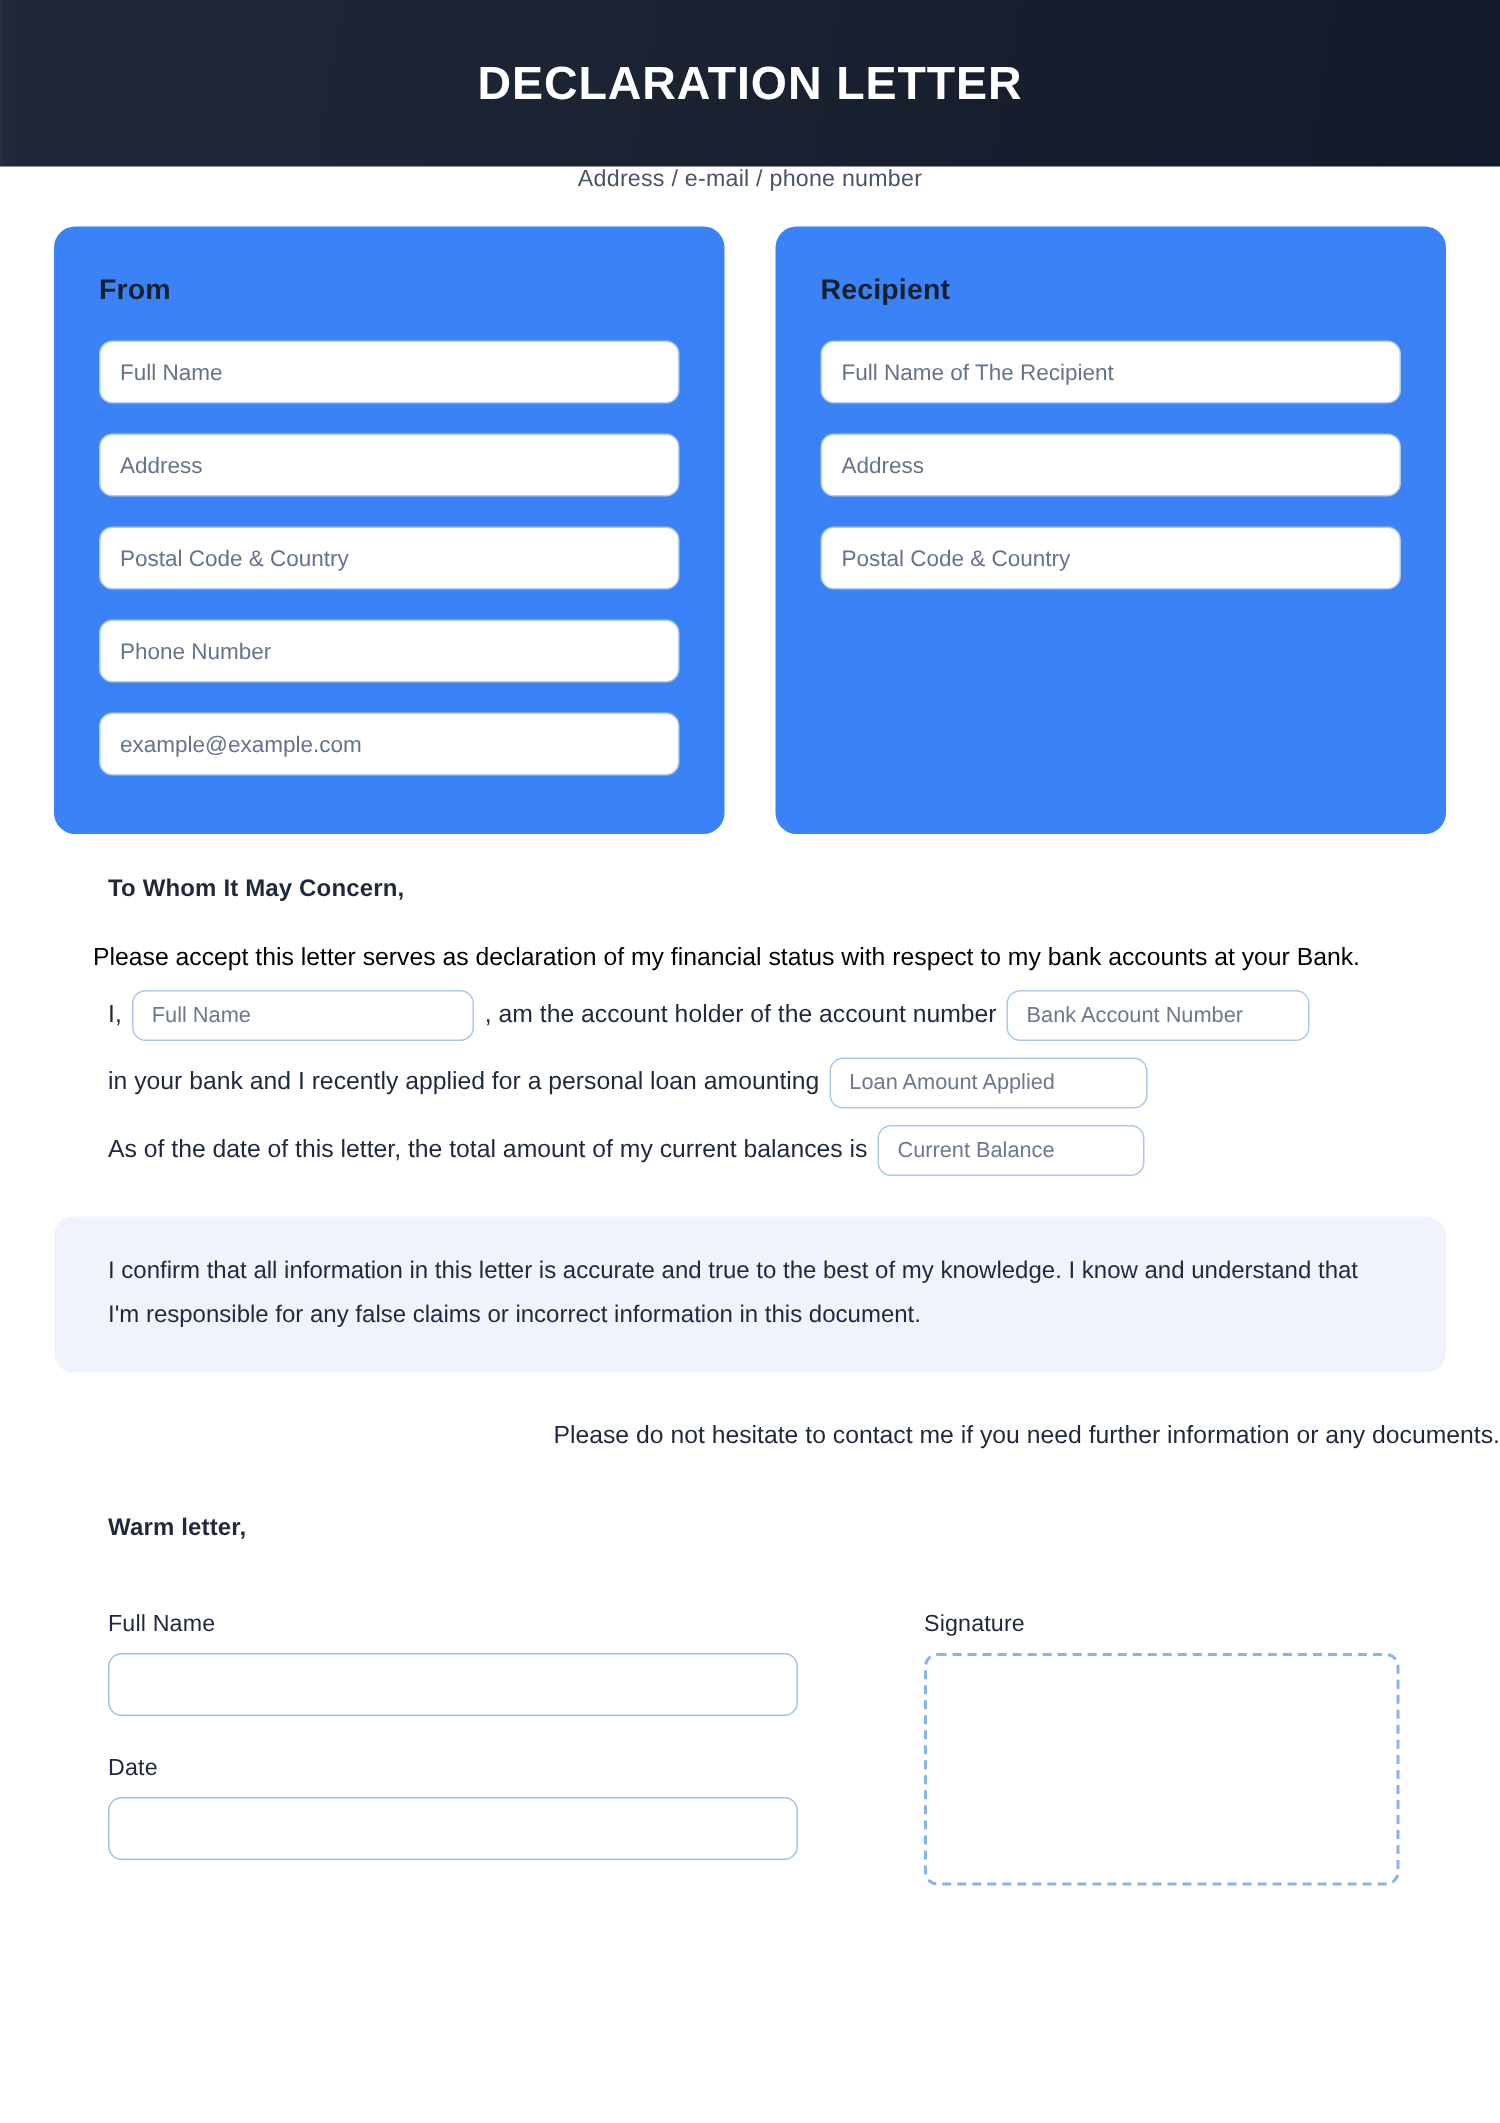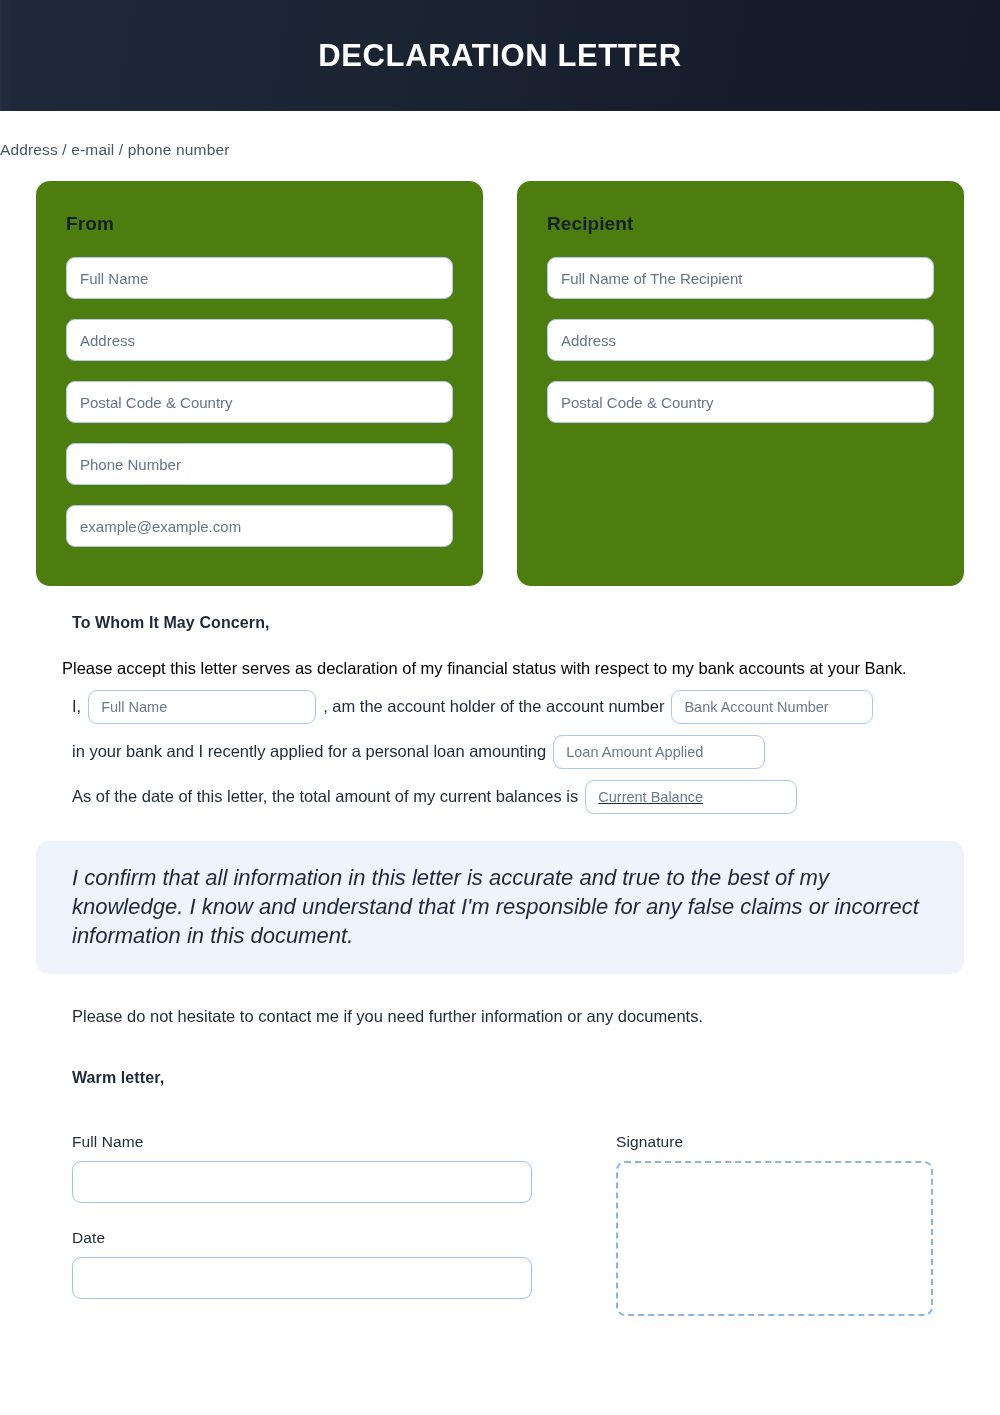--- a/index.html
+++ b/index.html
@@ -44,34 +44,34 @@
     z-index: 2;
     color: #ffffff;
     font-size: 31px;
     font-weight: bold;
     letter-spacing: 0.6px;
     text-transform: uppercase;
   }
 
   
   .subtitle {
+    text-align: center;
     color: #475569;
     font-size: 15.5px;
-    padding-top: 30px;
     letter-spacing: 0.15px;
   }
 
   
   .cards {
     display: flex;
     gap: 34px;
     padding: 22px 36px 0 36px;
   }
   .card {
-    background: #4d7c0f;
+    background: #3b82f6;
     border-radius: 14px;
     padding: 32px 30px 30px 30px;
     flex: 1 1 0;
     min-height: 405px;
   }
   .card-title {
     font-size: 19px;
     font-weight: bold;
     color: #15202e;
     margin-bottom: 22px;
@@ -136,41 +136,41 @@
     margin: 0 7px;
   }
   .inline-field::placeholder { color: #6b7a8d; opacity: 1; }
 
   .w-fullname { width: 228px; }
   .w-bank     { width: 202px; }
   .w-loan     { width: 212px; }
   .w-employer { width: 170px; }
   .w-startdate{ width: 234px; }
   .w-netincome{ width: 142px; }
-  .w-balance  { width: 212px; text-decoration: underline; }
+  .w-balance  { width: 178px; }
 
   
   .confirm-box {
     margin: 22px 36px 0 36px;
     background: #eef3fc;
     border-radius: 13px;
     padding: 22px 36px 24px 36px;
   }
   .confirm-text {
-    font-size: 22px;
-    color: #1e293b;
-    line-height: 29px;
-    font-style: italic;
+    font-size: 16px;
+    color: #1e293b;
+    line-height: 29px;
   }
 
   .closing-para {
     font-size: 16.5px;
     color: #1e293b;
     line-height: 29px;
     margin: 28px 0 0 72px;
+    text-align: right;
   }
   .regards {
     font-size: 16px;
     font-weight: bold;
     color: #1e293b;
     margin: 38px 0 0 72px;
     letter-spacing: 0.1px;
   }
 
   

